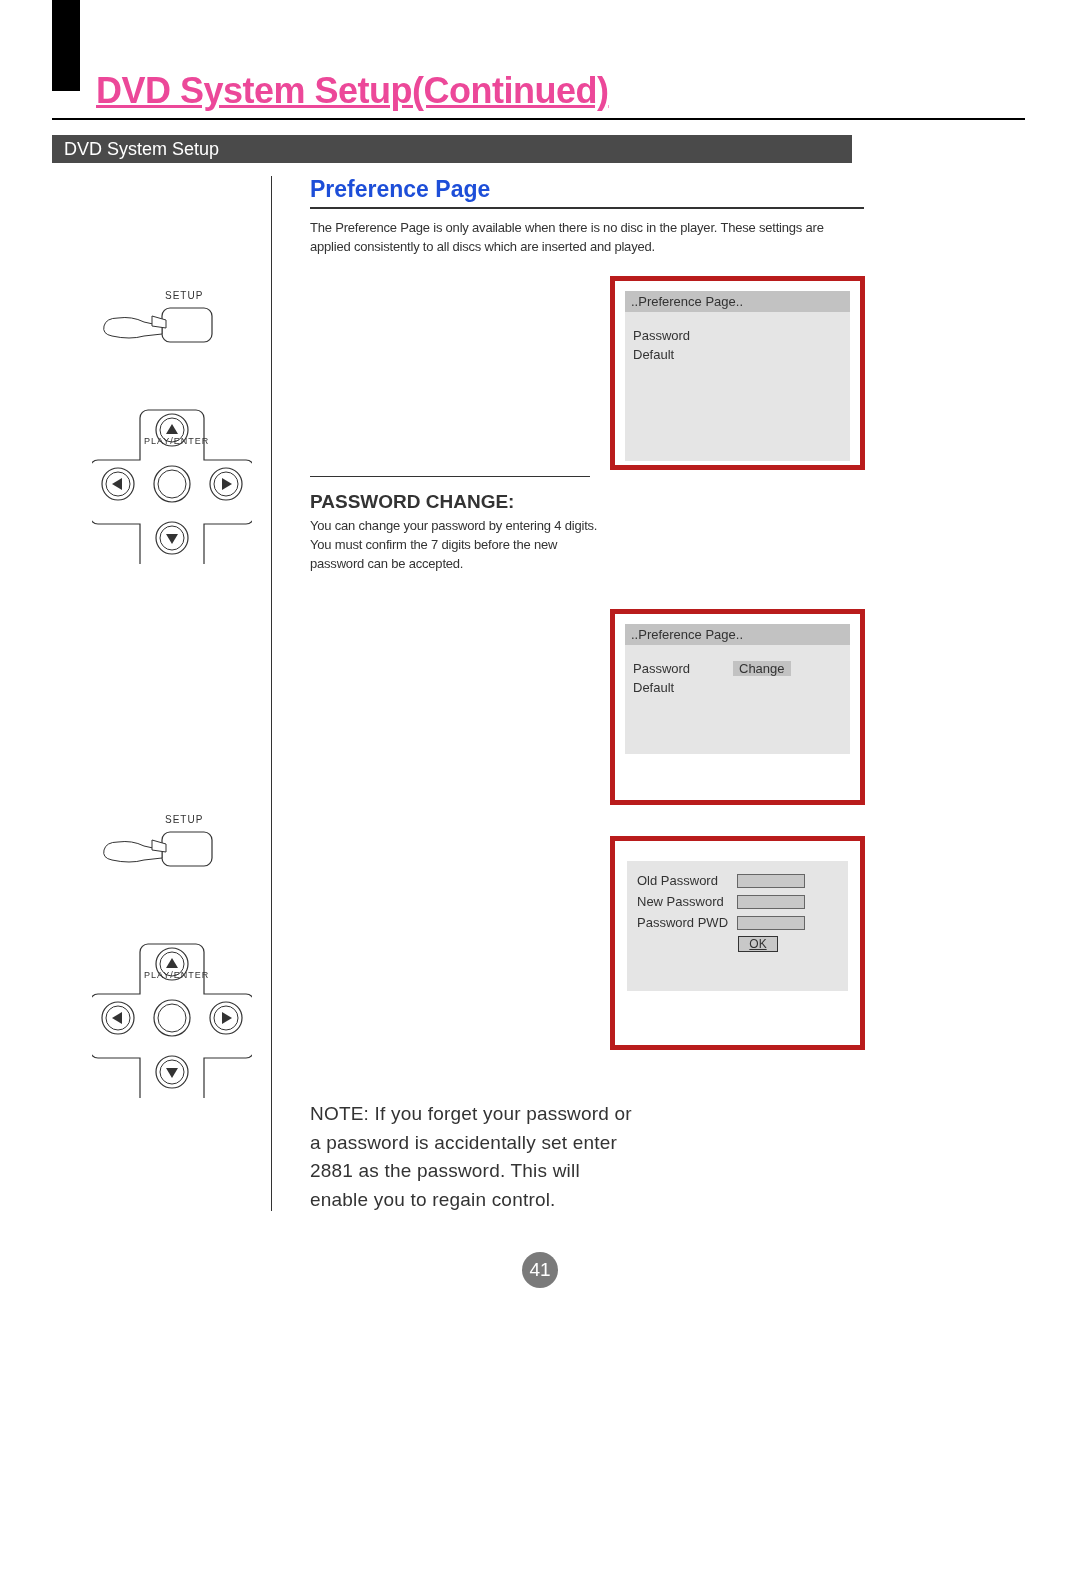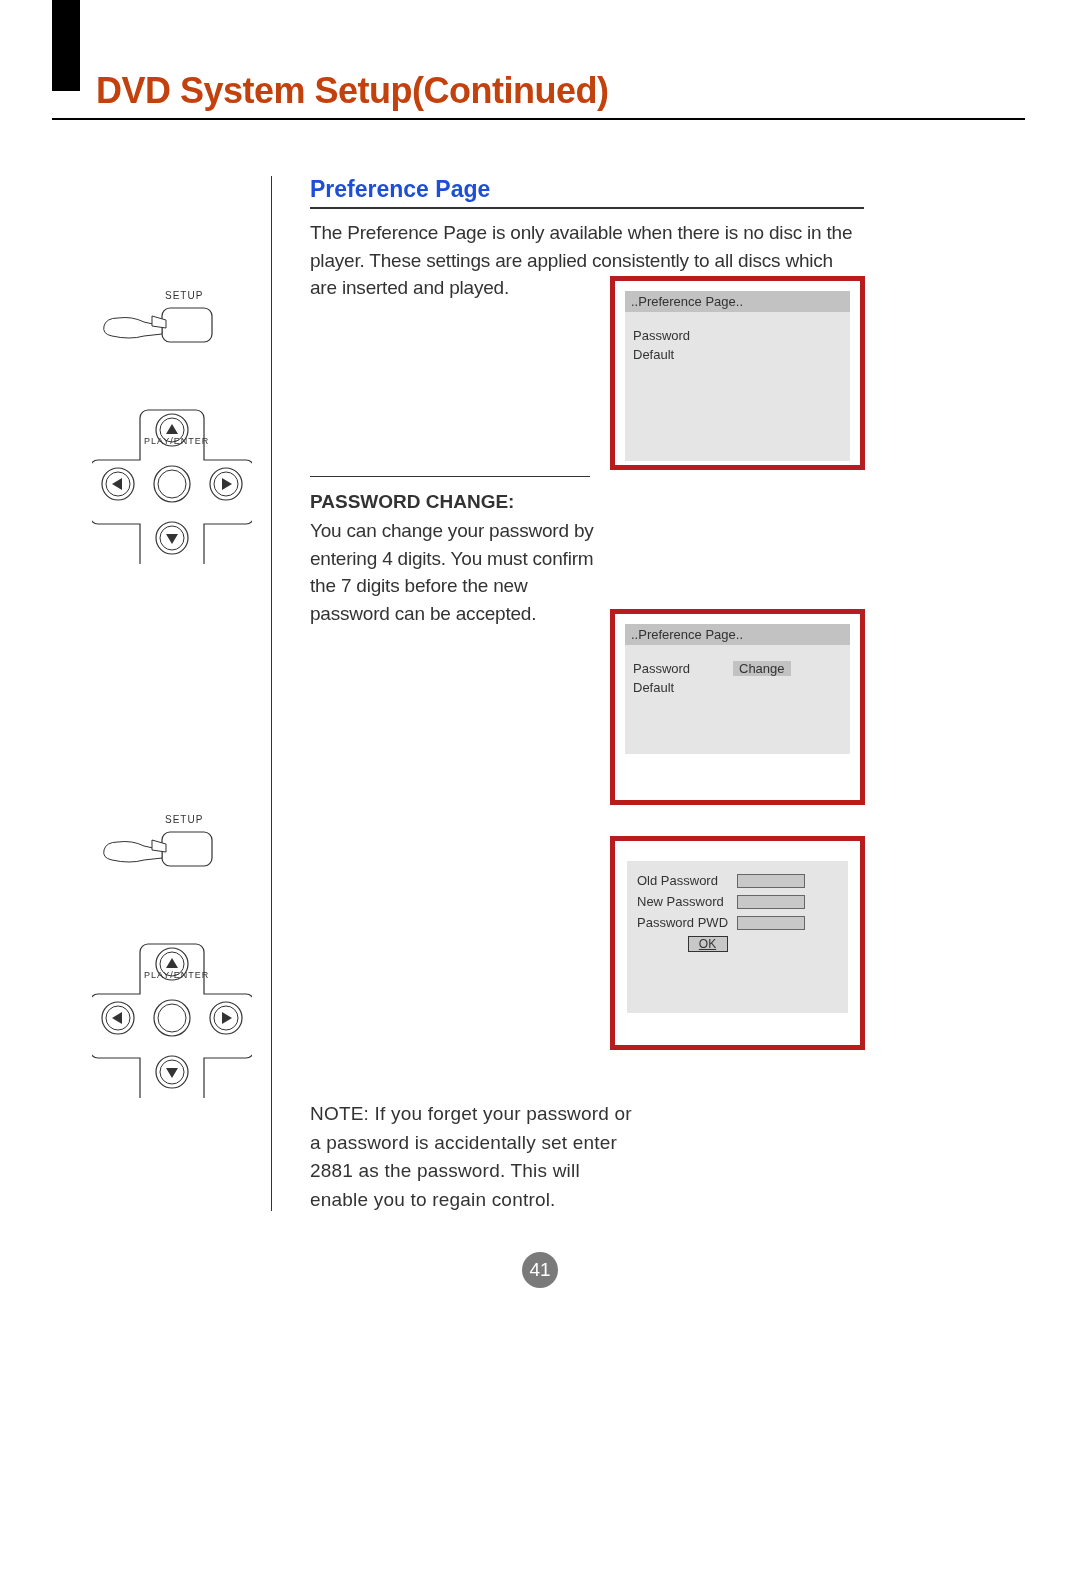--- a/index.html
+++ b/index.html
@@ -8,39 +8,40 @@
 
   
   .corner { position: absolute; left: 52px; top: 0; width: 28px; height: 90px; background: #000; }
   .corner::before { content: ""; position: absolute; left: 0; bottom: -1px; width: 28px; height: 18px; background: #000; }
   .corner::after { content: ""; position: absolute; left: 28px; bottom: -1px; width: 0; height: 0; }
 
   .page-title {
     position: absolute; left: 96px; top: 70px;
     font-size: 36px; font-weight: 900; letter-spacing: -0.5px;
     font-family: Arial, Helvetica, sans-serif;
-    color: #c2410c;
+    color: #ec4899;
+    text-decoration: underline;
   }
   .title-rule { position: absolute; left: 52px; right: 55px; top: 118px; height: 0; border-bottom: 2px solid #000; }
 
   .section-bar {
     position: absolute; left: 52px; top: 135px;
     width: 800px; height: 28px;
     background: #4a4a4a; color: #fff;
     font-size: 18px; font-weight: 400;
     padding-left: 12px; line-height: 28px;
   }
 
   .left-col { position: absolute; left: 52px; top: 176px; width: 220px; height: 1035px; border-right: 1px solid #333; }
   .right-col { position: absolute; left: 310px; top: 176px; width: 554px; }
 
   
   .pref-heading { font-size: 23px; font-weight: bold; color: #1d4ed8; margin-bottom: 4px; }
   .thin-rule { border: 0; border-bottom: 2px solid #333; margin-bottom: 10px; }
-  .body-text { font-size: 19px; line-height: 1.45; color: #333; letter-spacing: -0.2px; }
+  .body-text { font-size: 13px; line-height: 1.45; color: #333; letter-spacing: -0.2px; }
 
   .osd-box { position: absolute; width: 255px; border: 5px solid #b91c1c; background: #fff; }
   .osd-inner { margin: 10px; background: #e5e5e5; }
   .osd-titlebar { background: #c2c2c2; font-size: 13px; padding: 3px 6px; color: #333; }
   .osd-items { padding: 14px 8px 40px 8px; font-size: 13px; color: #333; }
   .osd-items div { padding: 2px 0; }
   .osd-items .row { display: flex; }
   .osd-items .row .lbl { width: 100px; }
   .osd-items .row .val { background: #c2c2c2; padding: 0 6px; }
 
@@ -51,45 +52,46 @@
 
   .pwd-heading { font-size: 19px; font-weight: bold; color: #333; margin-bottom: 4px; }
   .pwd-block { position: absolute; left: 310px; top: 491px; width: 300px; }
 
   .osd2 { left: 610px; top: 609px; height: 196px; }
   .osd2 .osd-inner { height: 130px; }
   .osd2 .osd-inner .osd-items { padding-bottom: 18px; }
   .osd2-bottom { height: 40px; }
 
   .osd3 { left: 610px; top: 836px; height: 214px; }
-  .osd3 .osd-form { margin: 20px 12px 10px 12px; background: #e5e5e5; padding: 12px 10px 10px 10px; height: 152px; }
+  .osd3 .osd-form { margin: 20px 12px 10px 12px; background: #e5e5e5; padding: 12px 10px 10px 10px; height: 130px; }
   .osd3 .osd-form .frow { display: flex; align-items: center; font-size: 13px; margin-bottom: 6px; }
   .osd3 .osd-form .frow .flbl { width: 100px; }
   .osd3 .osd-form .frow .fin { width: 68px; height: 14px; border: 1px solid #666; background: #c8c8c8; }
-  .osd3 .osd-form .okrow { display: flex; justify-content: center; padding-right: 60px; margin-top: 4px; }
+  .osd3 .osd-form .okrow { display: flex; justify-content: flex-end; padding-right: 60px; margin-top: 4px; }
   .osd3 .osd-form .ok { width: 40px; height: 16px; border: 1px solid #333; background: #c8c8c8; font-size: 12px; text-align: center; line-height: 14px; text-decoration: underline; }
 
   .note-block { position: absolute; left: 310px; top: 1100px; width: 330px; font-size: 19px; line-height: 1.5; color: #333; letter-spacing: 0.2px; }
 
   .page-num { position: absolute; left: 50%; top: 1252px; transform: translateX(-50%); width: 36px; height: 36px; border-radius: 18px; background: #7a7a7a; color: #fff; font-size: 19px; line-height: 36px; text-align: center; }
 
   
   .remote-group { position: absolute; left: 40px; }
   .setup-label { font-size: 10px; letter-spacing: 1px; color: #333; }
   .dpad-label { font-size: 9px; letter-spacing: 1px; color: #333; }
   .svg-wrap { display: block; }
 </style>
 </head>
 <body>
 
 <div class="page">
   <div class="corner"></div>
   <div class="page-title">DVD System Setup(Continued)</div>
   <div class="title-rule"></div>
 
+  <div class="section-bar">DVD System Setup</div>
 
   <div class="left-col">
 
     <div class="remote-group" style="top:120px;">
       <div class="setup-label" style="position:absolute; left:73px; top:-6px;">SETUP</div>
       <svg class="svg-wrap" width="130" height="60" viewBox="0 0 130 60">
         <rect x="70" y="12" width="50" height="34" rx="8" ry="8" fill="#fff" stroke="#333" stroke-width="1.2"></rect>
         <path d="M20 40 Q10 38 12 30 Q14 22 26 22 Q40 20 52 26 L70 30 L70 38 L52 40 Q38 44 20 40 Z" fill="#fff" stroke="#333" stroke-width="1"></path>
         <path d="M60 20 L74 24 L74 32 L60 30 Z" fill="#fff" stroke="#333" stroke-width="1"></path>
       </svg>

